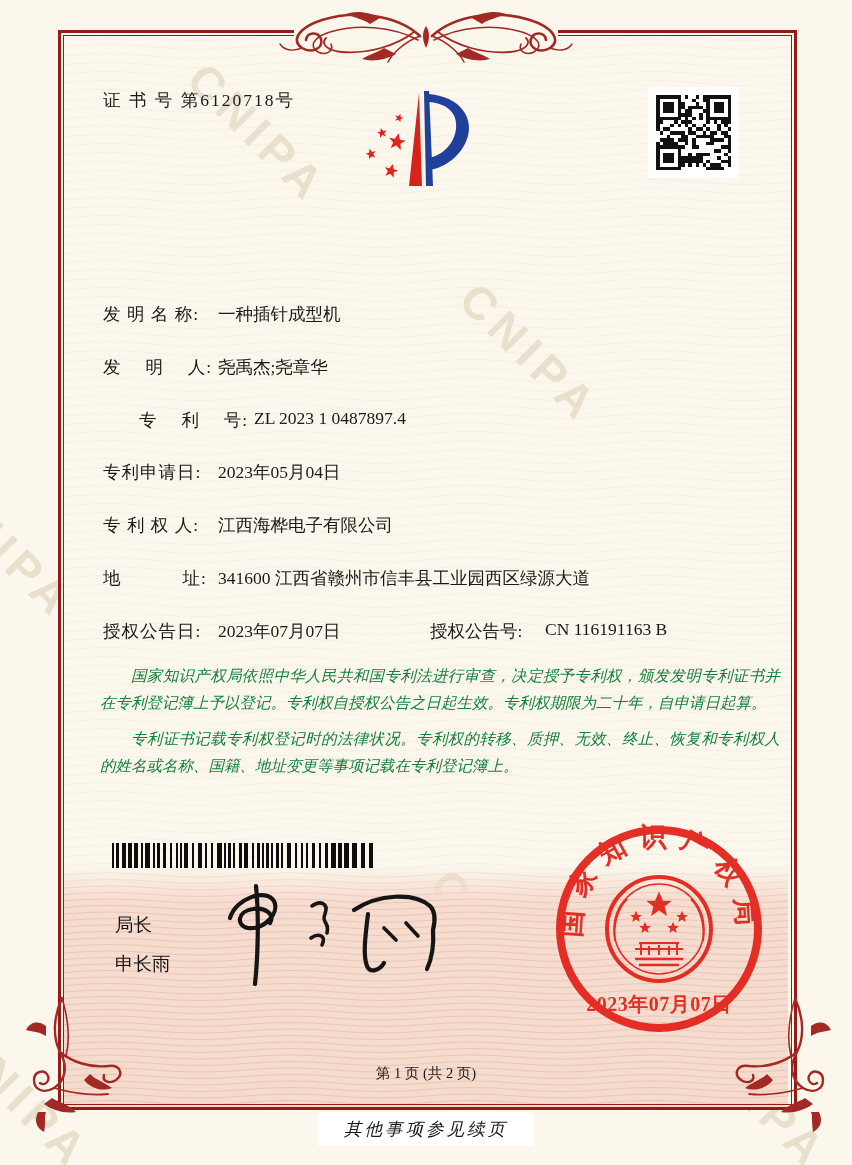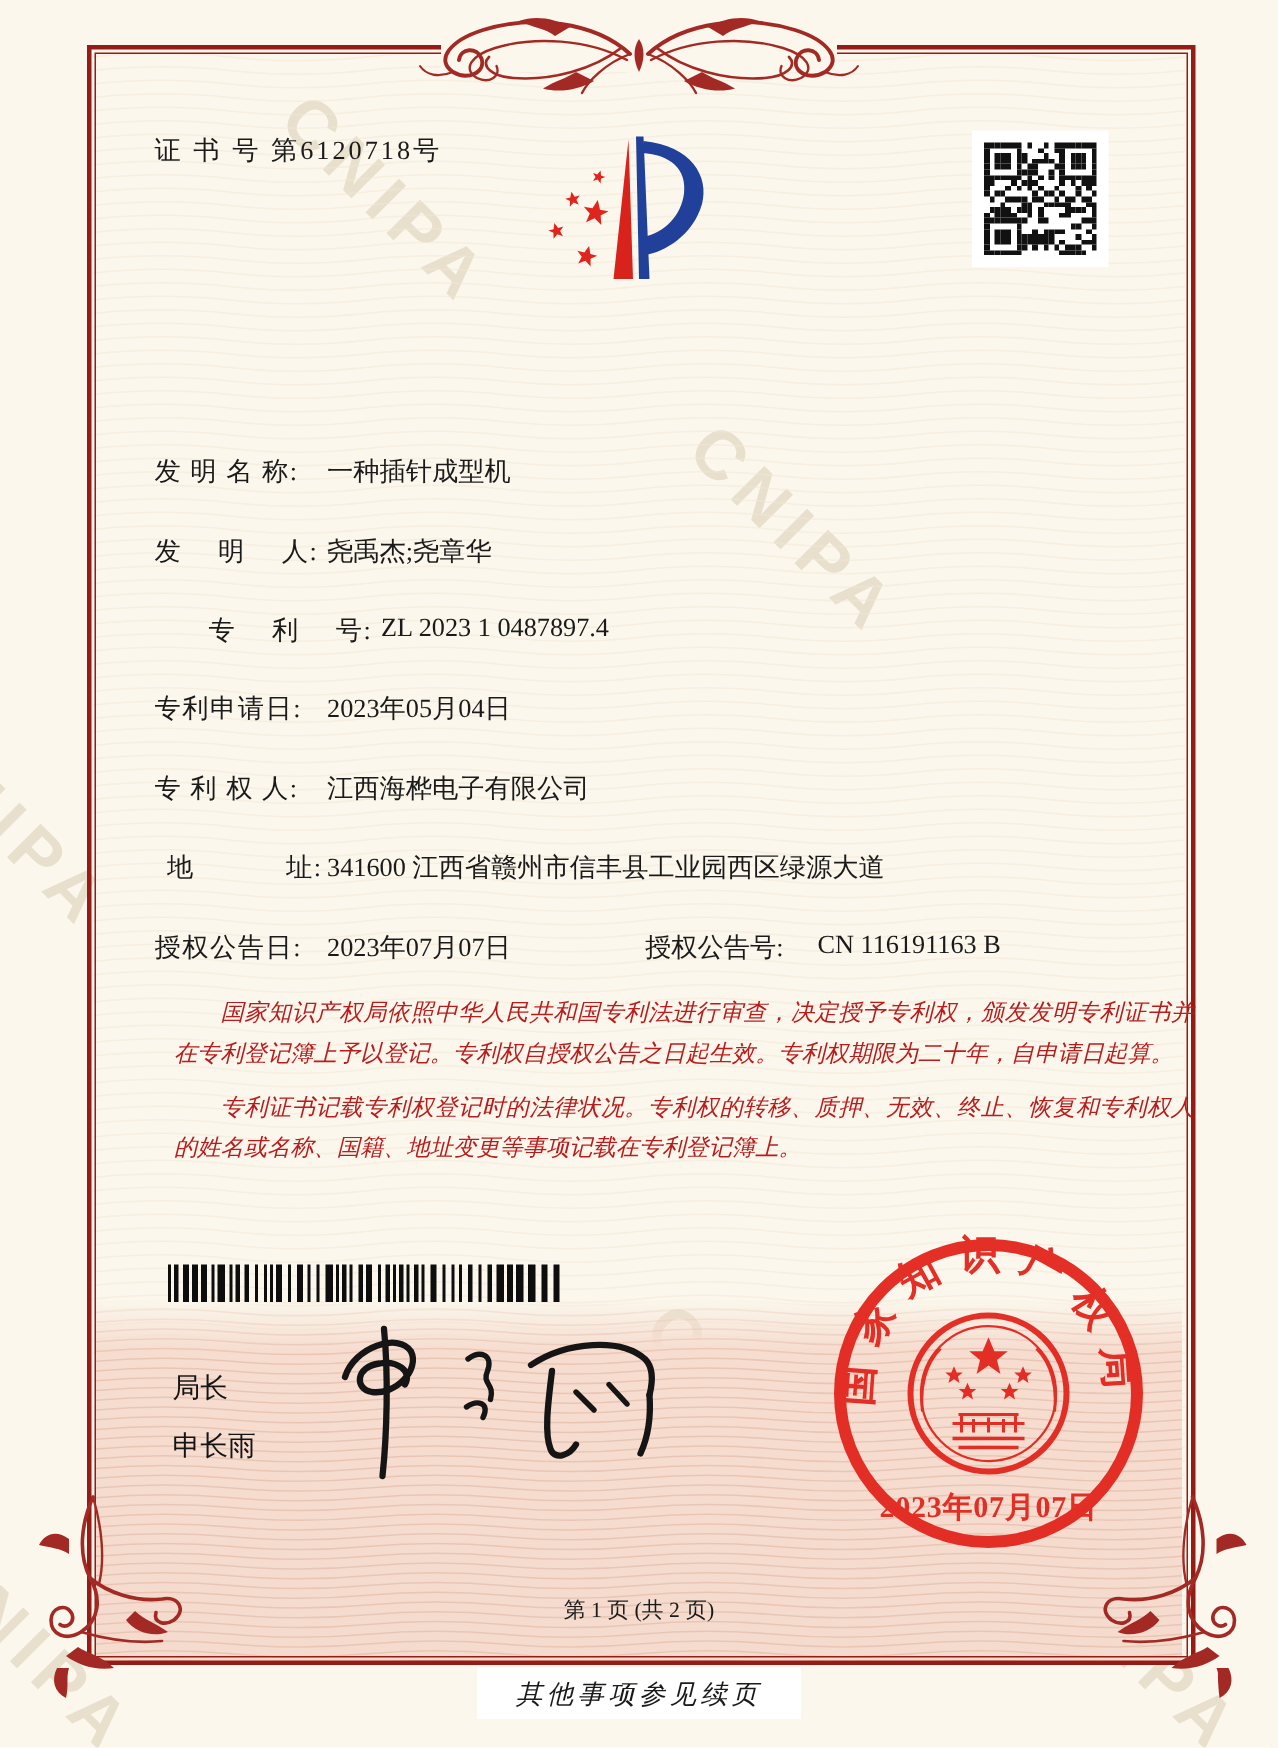--- a/index.html
+++ b/index.html
@@ -42,22 +42,22 @@
     font-size:41px; font-weight:bold; letter-spacing:17px; text-indent:17px;
   }
   
   .row{position:absolute; left:103px; font-size:17.5px; z-index:6; white-space:nowrap;}
   .row .lab{display:inline-block; min-width:112px; letter-spacing:1px;}
   .row .val{position:absolute; left:115px; white-space:nowrap;}
   .row2col .lab2{position:absolute; left:327px;}
   .row2col .val2{position:absolute; left:442px;}
   
   .body-text{
-    position:absolute; left:116px; top:662px; width:680px; z-index:6;
-    font-size:15.5px; line-height:1.76; font-style:italic; color:#b91c1c;
+    position:absolute; left:100px; top:662px; width:680px; z-index:6;
+    font-size:15.5px; line-height:1.76; font-style:italic; color:#15803d;
   }
   .body-text p{margin:0 0 8px 0; text-indent:2em; text-align:justify;}
   
   .barcode{position:absolute; left:112px; top:843px; width:264px; height:25px; z-index:6; background:#fff0;}
   .barcode i{position:absolute; top:0; height:100%; background:#0d0d0d; display:block;}
   
   .director{position:absolute; left:115px; z-index:6;
     font-family:"Liberation Sans","DejaVu Sans",sans-serif; font-size:18.5px; color:#141414;}
   .sig{position:absolute; left:208px; top:876px; z-index:6;}
   
@@ -773,21 +773,21 @@
     <span class="val">ZL 2023 1 0487897.4</span>
   </div>
   <div class="row" style="top:460px;">
     <span class="lab">专利申请日:</span>
     <span class="val">2023年05月04日</span>
   </div>
   <div class="row" style="top:513px;">
     <span class="lab">专 利 权 人:</span>
     <span class="val">江西海桦电子有限公司</span>
   </div>
-  <div class="row" style="top:566px;text-align:right;">
+  <div class="row" style="top:566px;">
     <span class="lab">地　 　　址:</span>
     <span class="val">341600 江西省赣州市信丰县工业园西区绿源大道</span>
   </div>
   <div class="row row2col" style="top:619px;">
     <span class="lab">授权公告日:</span>
     <span class="val">2023年07月07日</span>
     <span class="lab2">授权公告号:</span>
     <span class="val2">CN 116191163 B</span>
   </div>
 

